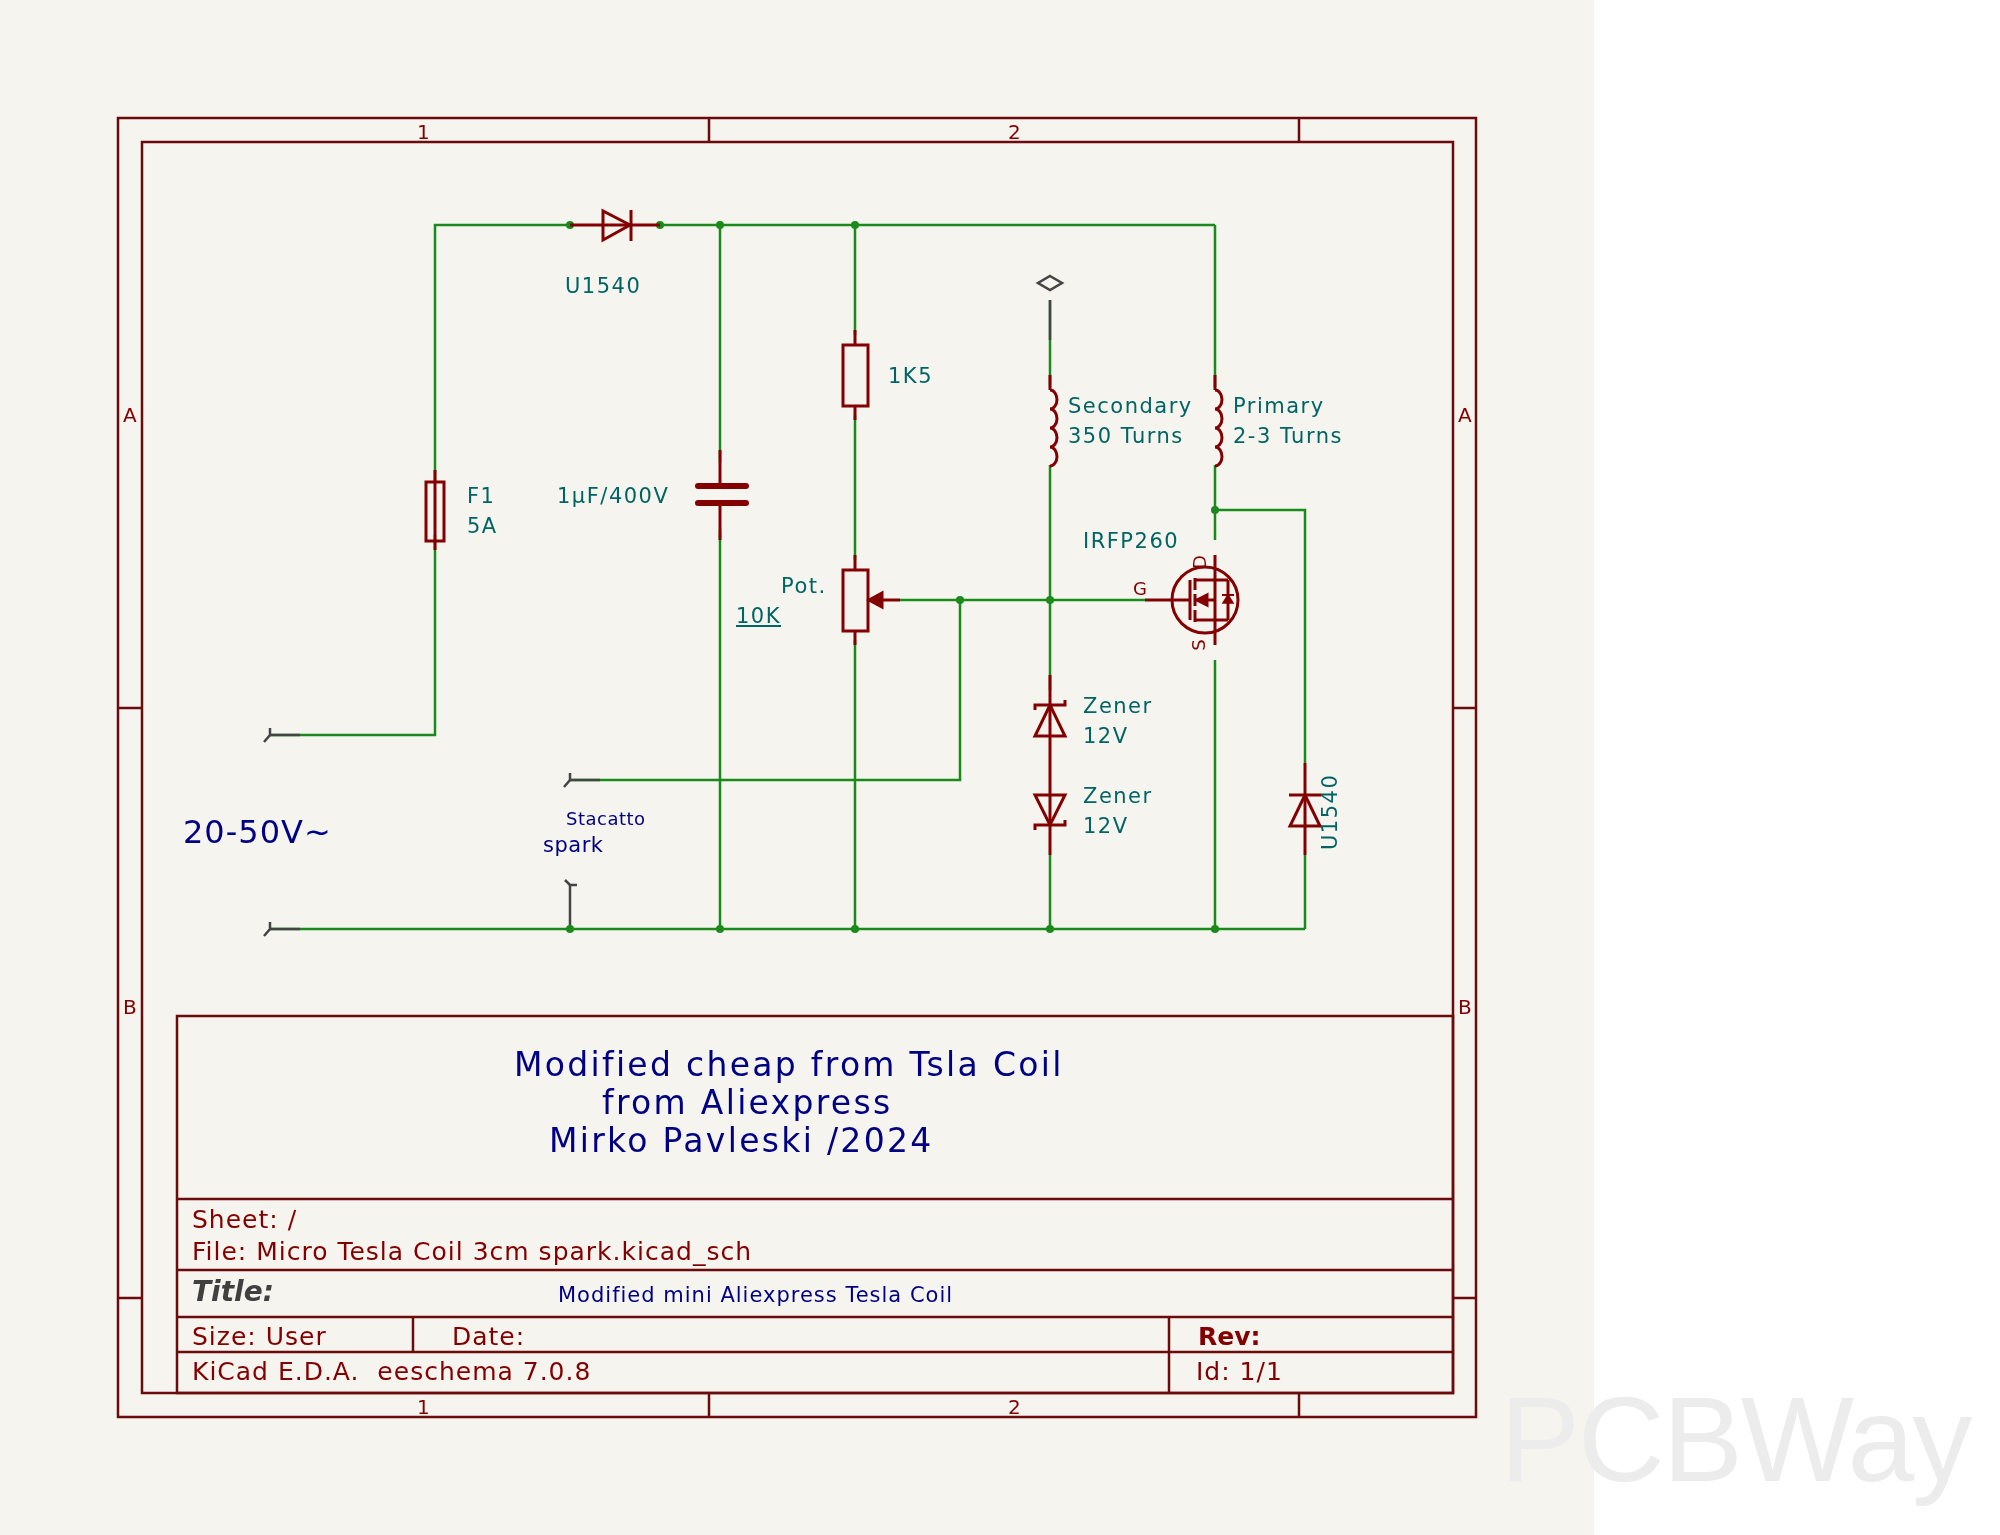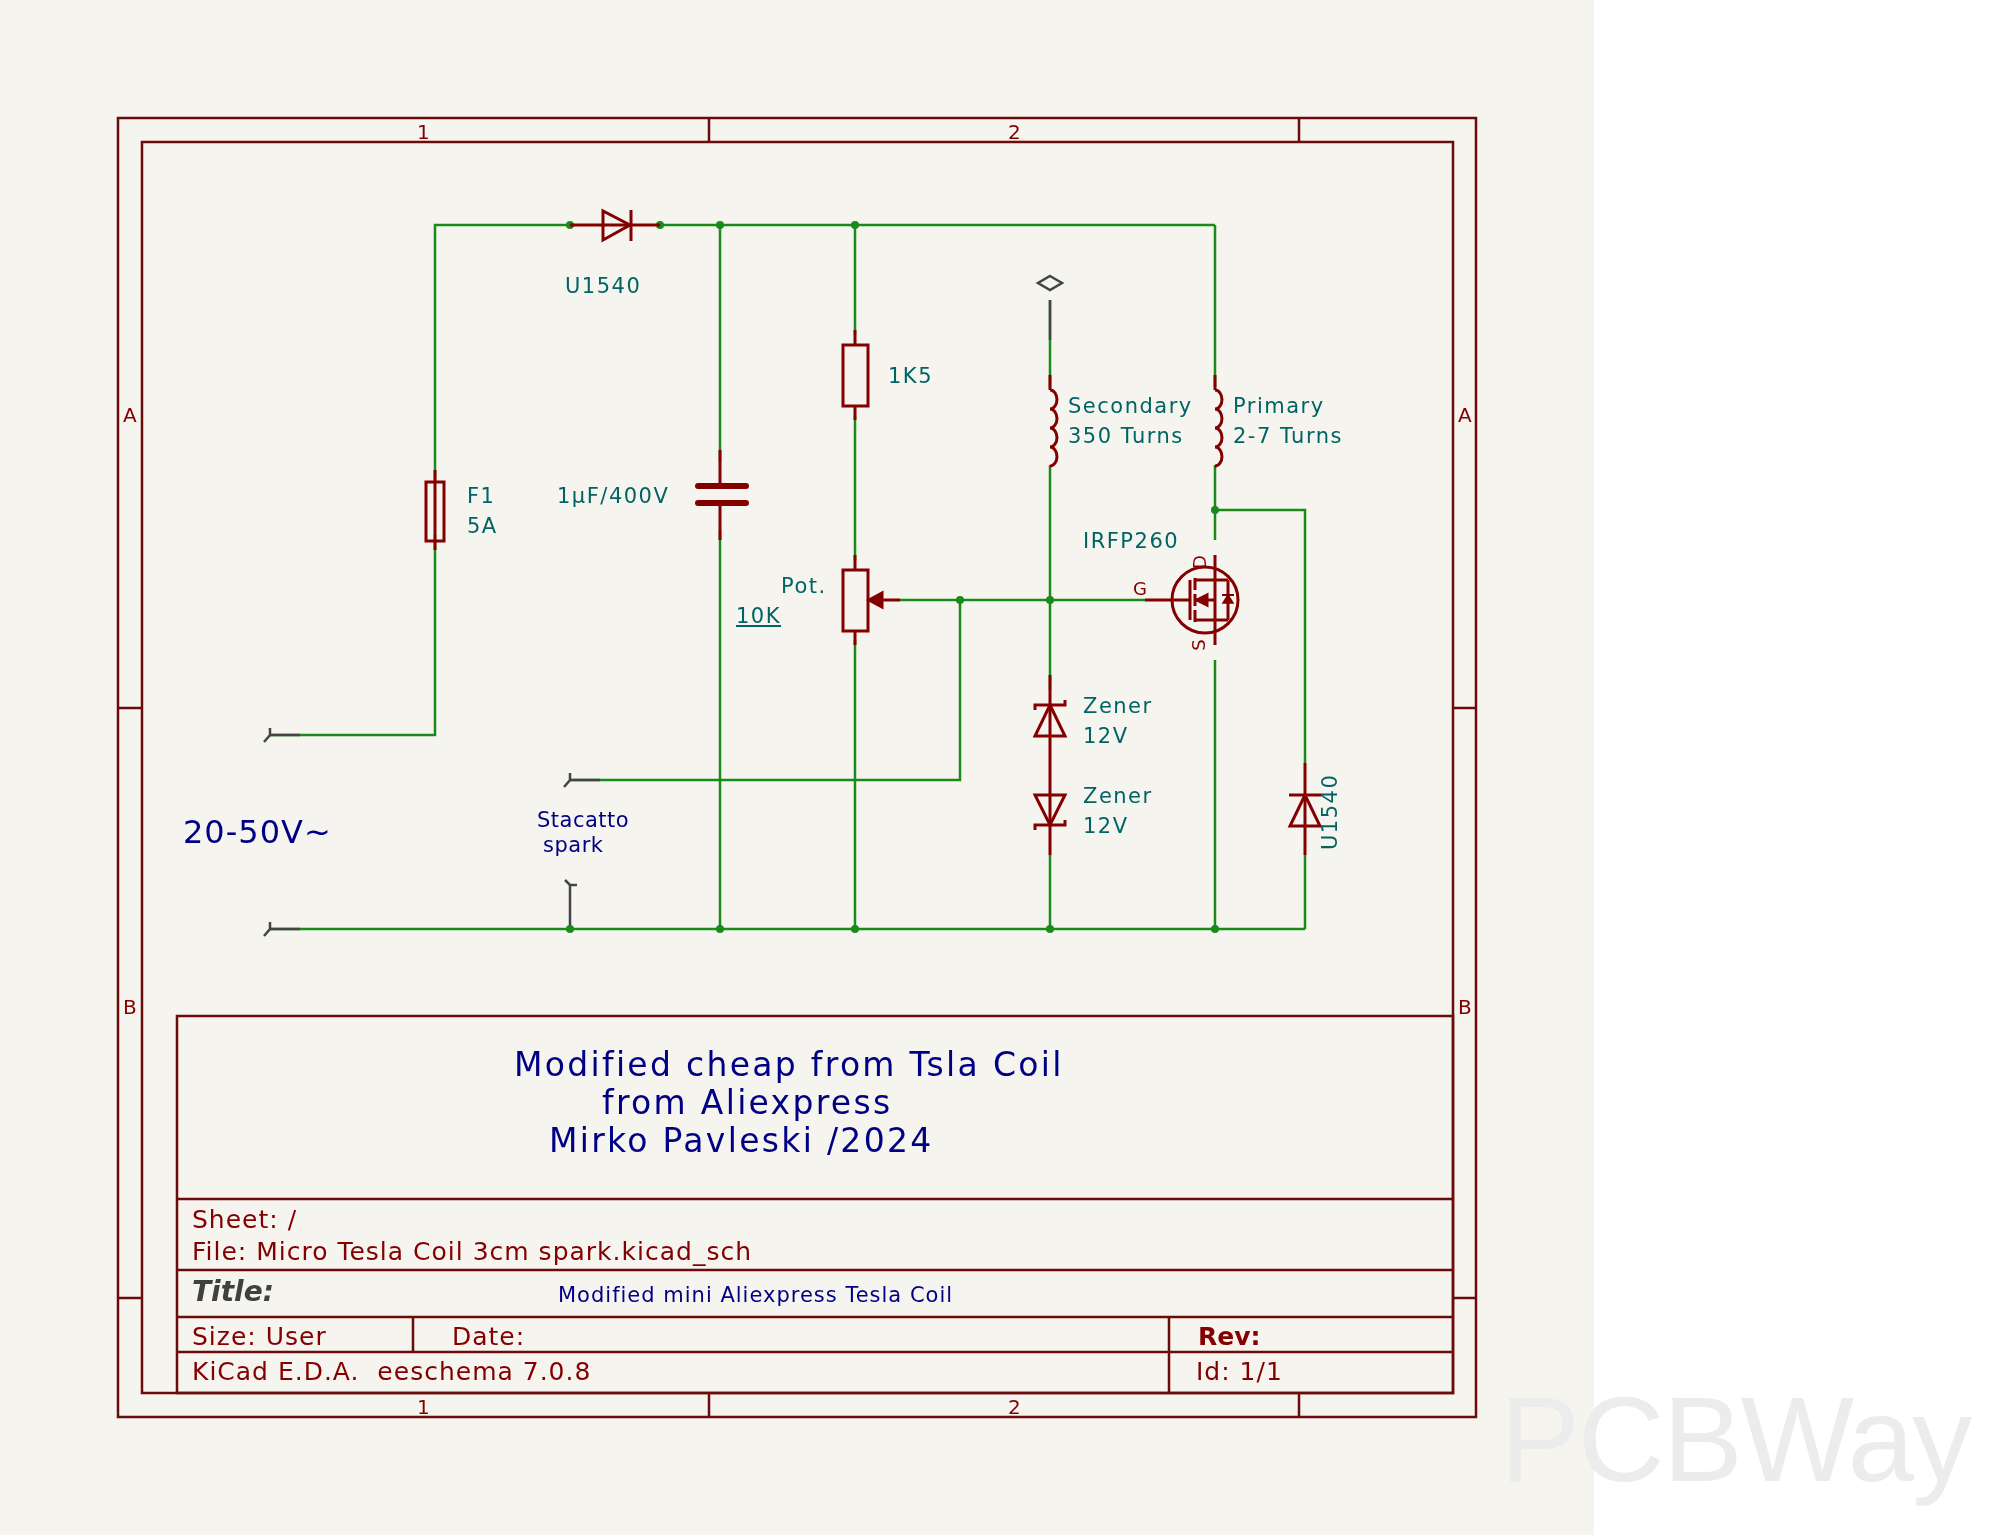--- a/index.html
+++ b/index.html
@@ -164,33 +164,33 @@
 <div class="t comp" style="left:565px;top:276px;">U1540</div>
 <div class="t comp" style="left:467px;top:486px;">F1</div>
 <div class="t comp" style="left:467px;top:516px;">5A</div>
 <div class="t comp" style="left:557px;top:486px;">1µF/400V</div>
 <div class="t comp" style="left:888px;top:366px;">1K5</div>
 <div class="t comp" style="left:781px;top:576px;">Pot.</div>
 <div class="t comp" style="left:736px;top:606px;text-decoration:underline;">10K</div>
 <div class="t comp" style="left:1068px;top:396px;">Secondary</div>
 <div class="t comp" style="left:1068px;top:426px;">350 Turns</div>
 <div class="t comp" style="left:1233px;top:396px;">Primary</div>
-<div class="t comp" style="left:1233px;top:426px;">2-7 Turns</div>
+<div class="t comp" style="left:1233px;top:426px;">2-3 Turns</div>
 <div class="t comp" style="left:1083px;top:531px;">IRFP260</div>
 <div class="t" style="left:1133px;top:580px;color:#840000;font-size:18px;">G</div>
 <div class="t" style="left:1193px;top:553px;color:#840000;font-size:18px;transform:rotate(-90deg);">D</div>
 <div class="t" style="left:1193px;top:636px;color:#840000;font-size:18px;transform:rotate(-90deg);">S</div>
 <div class="t comp" style="left:1083px;top:696px;">Zener</div>
 <div class="t comp" style="left:1083px;top:726px;">12V</div>
 <div class="t comp" style="left:1083px;top:786px;">Zener</div>
 <div class="t comp" style="left:1083px;top:816px;">12V</div>
 <div class="t comp" style="left:1320px;top:800px;transform:rotate(-90deg);transform-origin:0 0;top:850px;">U1540</div>
 
 <div class="t note" style="left:183px;top:816px;font-size:32px;letter-spacing:1px;">20-50V~</div>
-<div class="t note" style="left:537px;top:810px;font-size:21px;letter-spacing:0.5px;">Stacatto</div>
+<div class="t note" style="left:566px;top:810px;font-size:18px;letter-spacing:0.5px;">Stacatto</div>
 <div class="t note" style="left:543px;top:835px;font-size:21px;letter-spacing:0.5px;">spark</div>
 <div class="t note" style="left:514px;top:1048px;font-size:33px;letter-spacing:2.3px;">Modified cheap from Tsla Coil</div>
 <div class="t note" style="left:602px;top:1086px;font-size:33px;letter-spacing:2.3px;text-align:right;">from Aliexpress</div>
 <div class="t note" style="left:549px;top:1124px;font-size:33px;letter-spacing:2.3px;">Mirko Pavleski /2024</div>
 
 <div class="t tb" style="left:192px;top:1207px;">Sheet: /</div>
 <div class="t tb" style="left:192px;top:1239px;">File: Micro Tesla Coil 3cm spark.kicad_sch</div>
 <div class="t tb-bold" style="left:192px;top:1278px;">Title:</div>
 <div class="t note" style="left:558px;top:1285px;font-size:21px;letter-spacing:1px;">Modified mini Aliexpress Tesla Coil</div>
 <div class="t tb" style="left:192px;top:1324px;">Size: User</div>

